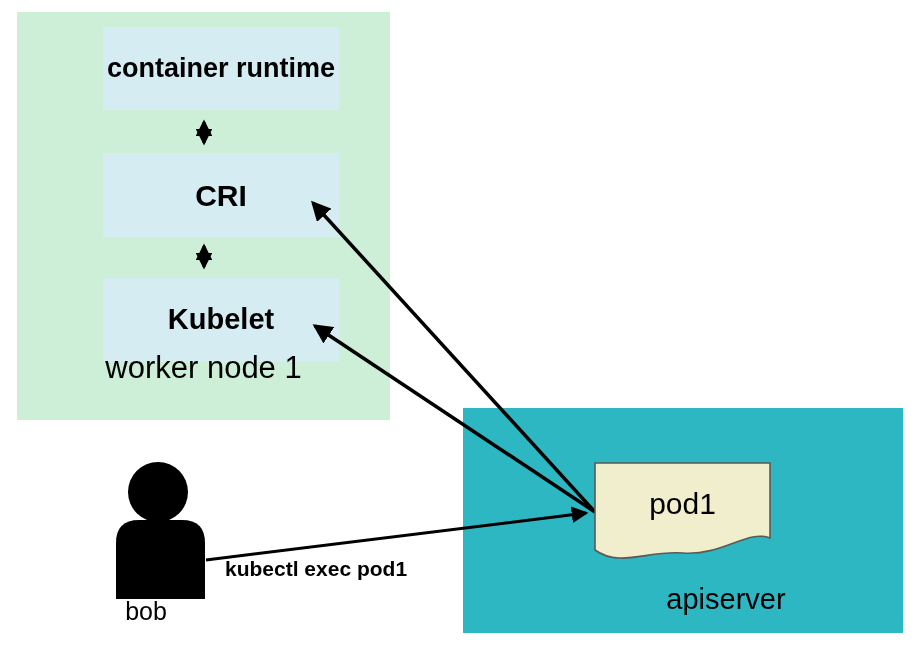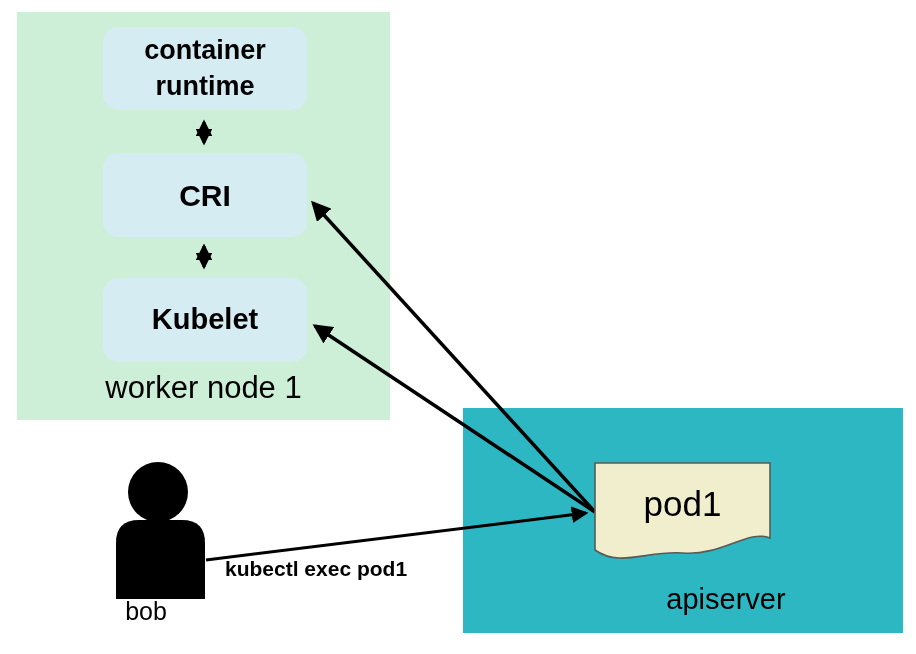--- a/index.html
+++ b/index.html
@@ -15,44 +15,43 @@
   .worker-node-bg {
     left: 17px; top: 12px; width: 373px; height: 408px;
     background: #cdefd8;
   }
   .apiserver-bg {
     left: 463px; top: 408px; width: 440px; height: 225px;
     background: #2db7c3;
   }
   .comp-box {
     position: absolute;
-    left: 103px; width: 204px;
+    left: 103px; width: 236px;
     background: #d5ecf2;
     display: flex; align-items: center; justify-content: center;
     text-align: center;
     font-weight: bold;
     line-height: 1.3;
-    border-radius: 15px;
   }
   .box-runtime { top: 27px; height: 83px; font-size: 27px; }
   .box-cri     { top: 153px; height: 84px; font-size: 30px; }
   .box-kubelet { top: 278px; height: 84px; font-size: 29px; }
   .label { position: absolute; }
   .worker-node-label {
-    left: 17px; top: 370px; width: 373px;
+    left: 17px; top: 350px; width: 373px;
     text-align: center; font-size: 31px; font-weight: normal;
   }
   .apiserver-label {
     left: 463px; top: 583px; width: 440px;
     text-align: center; font-size: 29px; font-weight: normal; padding-left: 43px;
   }
   .pod-label {
     left: 595px; top: 463px; width: 175px; height: 82px;
     display: flex; align-items: center; justify-content: center;
-    font-size: 35px; font-weight: normal;
+    font-size: 30px; font-weight: normal;
   }
   .bob-label {
     left: 96px; top: 597px; width: 100px;
     text-align: center; font-size: 25px; font-weight: normal;
   }
   .command-label {
     left: 225px; top: 557px;
     font-size: 21px; font-weight: bold;
     white-space: nowrap;
   }

